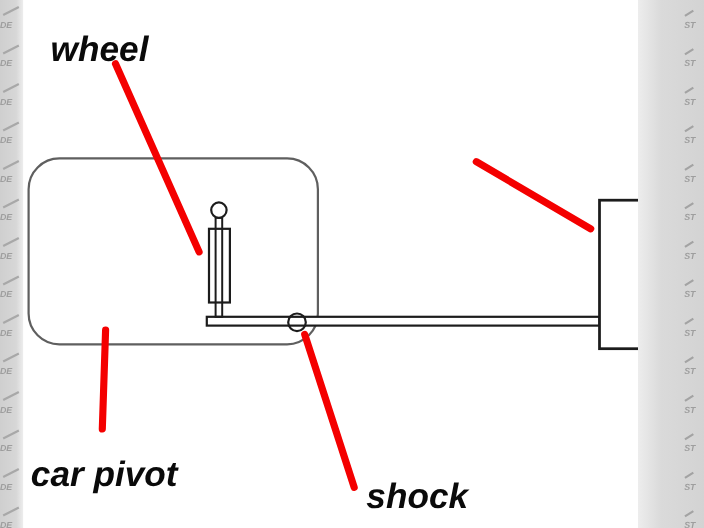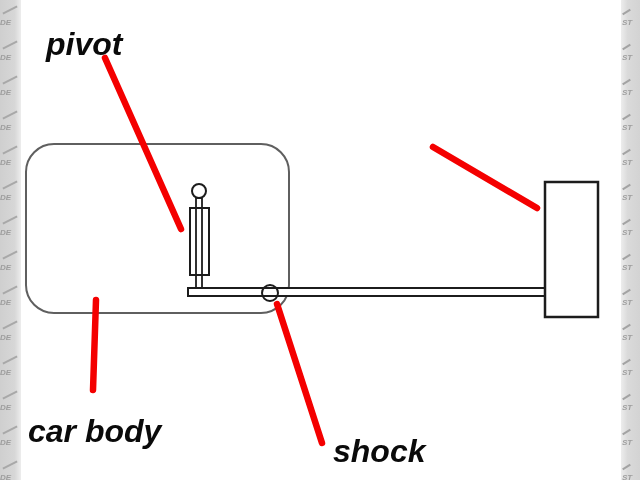--- a/index.html
+++ b/index.html
@@ -9,21 +9,21 @@
     background: #ffffff;
   }
   .screen { position: relative; width: 640px; height: 480px; background: #ffffff; font-style: italic; }
 
   
   .edge-strip {
     position: absolute; top: 0; bottom: 0; overflow: hidden;
     display: flex; flex-direction: column;
   }
   .edge-strip.left  { left: 0;  width: 21px; background: linear-gradient(to right, #cfcfcf, #d7d7d7 70%, #ededed); }
-  .edge-strip.right { right: 0; width: 19px; background: linear-gradient(to left, #d3d3d3, #dadada 65%, #ededed); }
+  .edge-strip.right { right: 0; width: 19px; background: linear-gradient(to left, #d3d3d3, #dadada 65%, #ededed); padding-left: 41px; }
   .wm-frag {
     position: relative; flex: none; height: 35px; box-sizing: border-box;
     font-weight: bold; font-size: 8px; line-height: 9px; color: #9e9e9e;
     padding-top: 18px; letter-spacing: 0;
   }
   .edge-strip.left  .wm-frag { padding-left: 0px; }
   .edge-strip.right .wm-frag { padding-left: 1px; }
   .edge-strip.left .wm-frag::before {
     content: ""; position: absolute; top: 9px; left: 2px;
     width: 16px; height: 2px; background: #a8a8a8; transform: rotate(-27deg);
@@ -85,22 +85,22 @@
       <circle cx="270" cy="293" r="8" fill="none" stroke="#1c1c1c" stroke-width="2"></circle>
 
       <rect x="545" y="182" width="53" height="135" fill="#ffffff" stroke="#1c1c1c" stroke-width="2.5"></rect>
 
       <line x1="105" y1="58" x2="181" y2="229" stroke="#f40000" stroke-width="6.5" stroke-linecap="round"></line>
       <line x1="433" y1="147" x2="537" y2="208" stroke="#f40000" stroke-width="6.5" stroke-linecap="round"></line>
       <line x1="96" y1="300" x2="93" y2="390" stroke="#f40000" stroke-width="6.5" stroke-linecap="round"></line>
       <line x1="277" y1="304" x2="322" y2="443" stroke="#f40000" stroke-width="6.5" stroke-linecap="round"></line>
     </svg>
 
-    <div class="label label-shock">pivot</div>
-    <div class="label label-car-body">car body</div>
+    <div class="label label-shock">wheel</div>
+    <div class="label label-car-body">car pivot</div>
     <div class="label label-pivot">shock</div>
   </div>
 
   <div class="edge-strip right">
       <div class="wm-frag">ST</div>
       <div class="wm-frag">ST</div>
       <div class="wm-frag">ST</div>
       <div class="wm-frag">ST</div>
       <div class="wm-frag">ST</div>
       <div class="wm-frag">ST</div>

